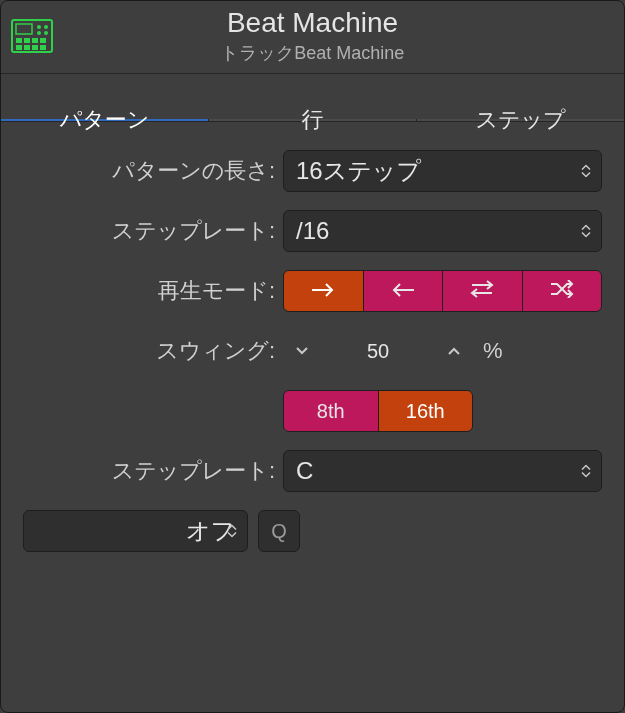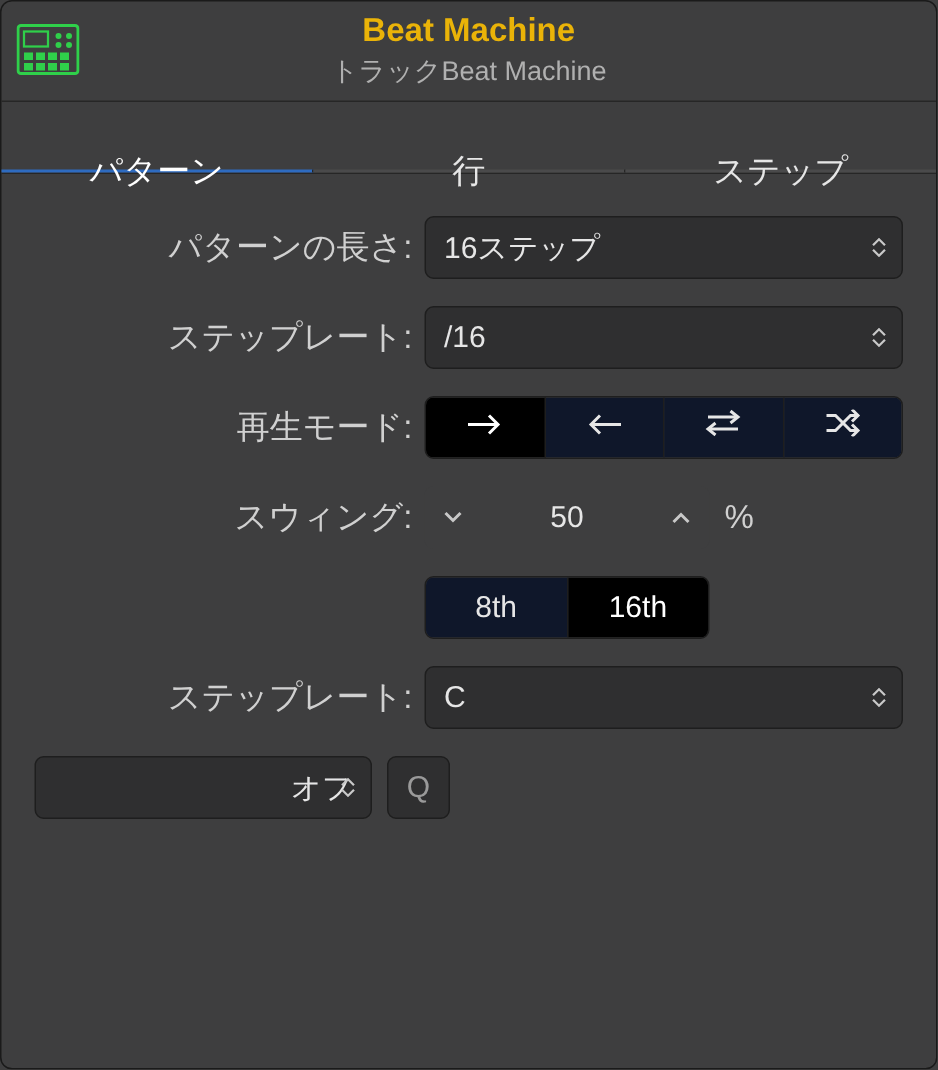--- a/index.html
+++ b/index.html
@@ -22,21 +22,21 @@
     display: flex; align-items: center;
     padding: 6px 10px 8px 10px;
     border-bottom: 1px solid #262626;
   }
   .header-icon {
     width: 42px; height: 42px;
     display: flex; align-items: center; justify-content: center;
     margin-right: 8px;
   }
   .header-titles { flex: 1; text-align: center; margin-right: 50px; }
-  .title { font-size: 22px; font-weight: 700; color: #eab308; }
+  .title { font-size: 28px; font-weight: 400; color: #e5e5e5; }
   .subtitle { font-size: 18px; color: #b0b0b0; margin-top: 2px; }
   
   .tabs {
     display: flex;
     height: 48px;
     border-bottom: 1px solid #262626;
   }
   .tab {
     flex: 1;
     display: flex; align-items: center; justify-content: center;
@@ -64,48 +64,48 @@
   .control { flex: 1; display: flex; align-items: center; gap: 10px; }
   
   .select {
     flex: 1;
     height: 42px;
     background: #2f2f30;
     border: 1px solid #1e1e1e;
     border-radius: 6px;
     display: flex; align-items: center;
     padding: 0 12px;
-    font-size: 20px;
+    font-size: 24px;
     color: #e6e6e6;
     position: relative;
   }
   .select .caret {
     position: absolute; right: 10px; top: 50%; transform: translateY(-50%);
     display: flex; flex-direction: column; gap: 1px;
   }
   .caret svg { display: block; }
   
   .seg {
     display: flex;
     height: 42px;
     border-radius: 6px;
     overflow: hidden;
     border: 1px solid #1e1e1e;
     flex: 1;
   }
   .seg .seg-btn {
     flex: 1;
-    background: #0f172a;
+    background: #be185d;
     display: flex; align-items: center; justify-content: center;
     border-right: 1px solid #1e1e1e;
     color: #e6e6e6;
     font-size: 20px;
   }
   .seg .seg-btn:last-child { border-right: none; }
-  .seg .seg-btn.active { background: #000000; color: #fff; }
+  .seg .seg-btn.active { background: #c2410c; color: #fff; }
   
   .stepper {
     width: 190px;
     height: 42px;
     background: #3e3e3f;
     border-radius: 6px;
     display: flex; align-items: center; justify-content: space-between;
     padding: 0 10px;
     text-align: center;
   }

